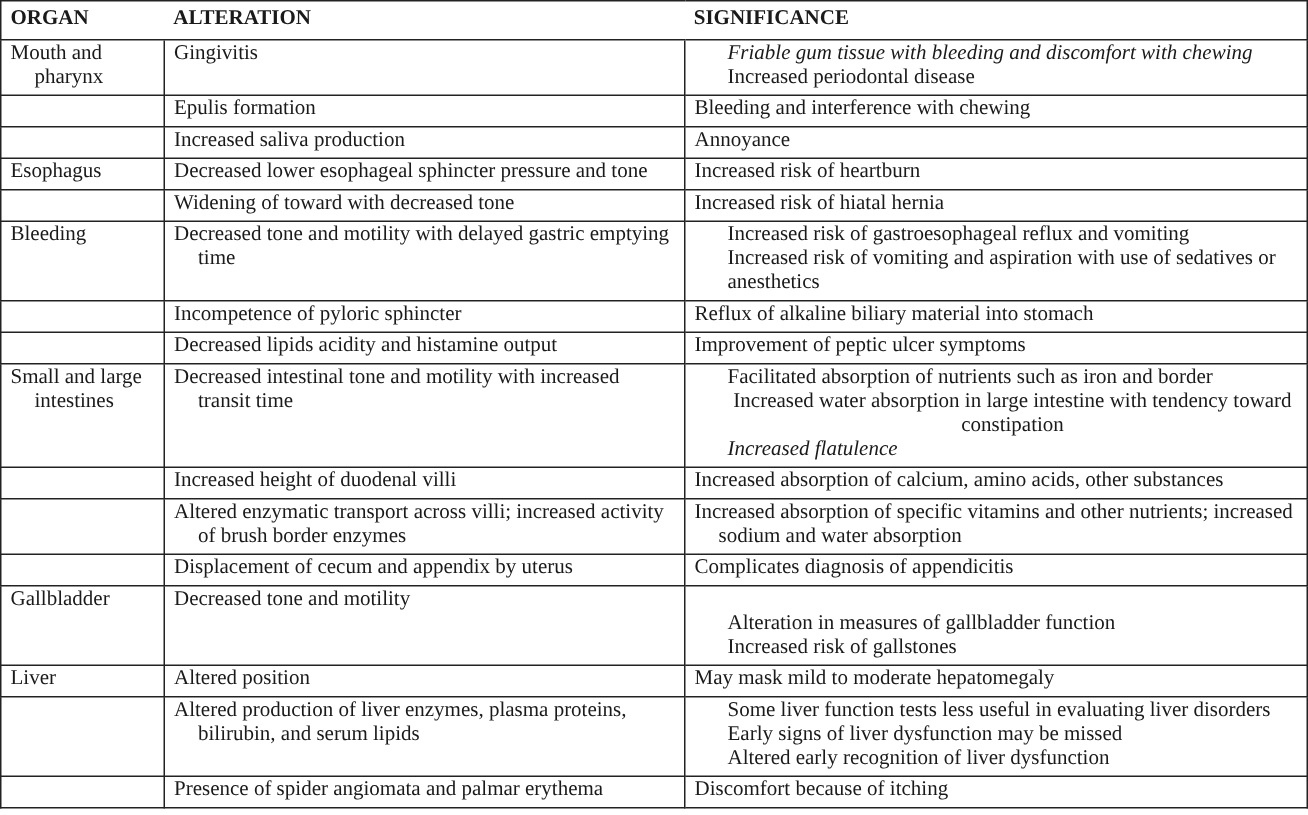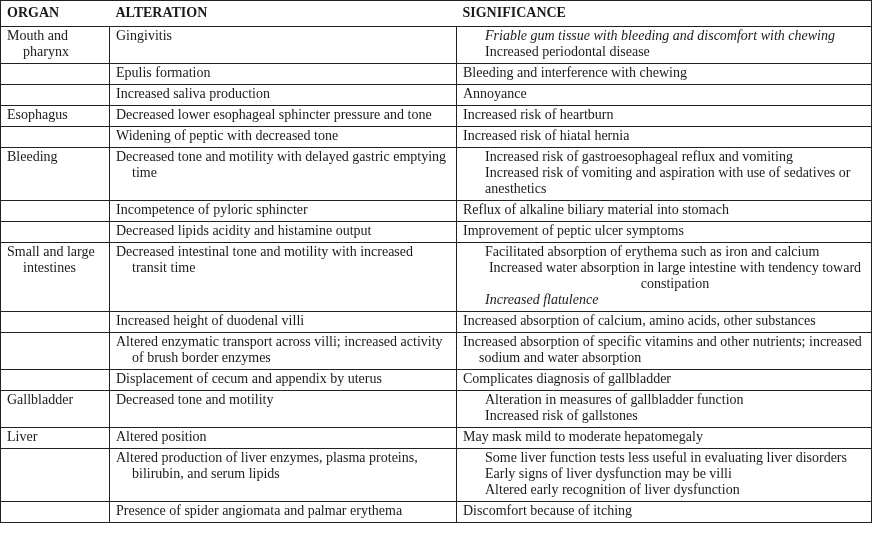--- a/index.html
+++ b/index.html
@@ -97,21 +97,21 @@
         </td>
         <td>
           <span class="hang">Increased risk of heartburn</span>
         </td>
       </tr>
       <tr>
         <td>
           <span class="organ-text"></span>
         </td>
         <td>
-          <span class="hang">Widening of peptic with decreased tone</span>
+          <span class="hang">Widening of toward with decreased tone</span>
         </td>
         <td>
           <span class="hang">Increased risk of hiatal hernia</span>
         </td>
       </tr>
       <tr>
         <td>
           <span class="organ-text">Bleeding</span>
         </td>
         <td>
@@ -145,21 +145,21 @@
         </td>
       </tr>
       <tr>
         <td>
           <span class="organ-text">Small and large intestines</span>
         </td>
         <td>
           <span class="hang">Decreased intestinal tone and motility with increased transit time</span>
         </td>
         <td>
-          <span class="sig-line" style="padding-left: 22px; text-indent: 0px;">Facilitated absorption of erythema such as iron and calcium</span>
+          <span class="sig-line" style="padding-left: 22px; text-indent: 0px;">Facilitated absorption of nutrients such as iron and border</span>
           <span class="sig-line" style="padding-left: 22px; text-indent: 0px; text-align: center;">Increased water absorption in large intestine with tendency toward constipation</span>
           <span class="sig-line" style="padding-left: 22px; text-indent: 0px; font-style: italic;">Increased flatulence</span>
         </td>
       </tr>
       <tr>
         <td>
           <span class="organ-text"></span>
         </td>
         <td>
           <span class="hang">Increased height of duodenal villi</span>
@@ -180,32 +180,32 @@
         </td>
       </tr>
       <tr>
         <td>
           <span class="organ-text"></span>
         </td>
         <td>
           <span class="hang">Displacement of cecum and appendix by uterus</span>
         </td>
         <td>
-          <span class="hang">Complicates diagnosis of gallbladder</span>
+          <span class="hang">Complicates diagnosis of appendicitis</span>
         </td>
       </tr>
       <tr>
         <td>
           <span class="organ-text">Gallbladder</span>
         </td>
         <td>
           <span class="hang">Decreased tone and motility</span>
         </td>
         <td>
-          <span class="sig-line" style="padding-left: 22px; text-indent: 0px;">Alteration in measures of gallbladder function</span>
+          <span class="sig-line" style="padding-left: 22px; text-indent: 0px; margin-top: 16px;">Alteration in measures of gallbladder function</span>
           <span class="sig-line" style="padding-left: 22px; text-indent: 0px;">Increased risk of gallstones</span>
         </td>
       </tr>
       <tr>
         <td>
           <span class="organ-text">Liver</span>
         </td>
         <td>
           <span class="hang">Altered position</span>
         </td>
@@ -215,21 +215,21 @@
       </tr>
       <tr>
         <td>
           <span class="organ-text"></span>
         </td>
         <td>
           <span class="hang">Altered production of liver enzymes, plasma proteins, bilirubin, and serum lipids</span>
         </td>
         <td>
           <span class="sig-line" style="padding-left: 22px; text-indent: 0px;">Some liver function tests less useful in evaluating liver disorders</span>
-          <span class="sig-line" style="padding-left: 22px; text-indent: 0px;">Early signs of liver dysfunction may be villi</span>
+          <span class="sig-line" style="padding-left: 22px; text-indent: 0px;">Early signs of liver dysfunction may be missed</span>
           <span class="sig-line" style="padding-left: 22px; text-indent: 0px;">Altered early recognition of liver dysfunction</span>
         </td>
       </tr>
       <tr>
         <td>
           <span class="organ-text"></span>
         </td>
         <td>
           <span class="hang">Presence of spider angiomata and palmar erythema</span>
         </td>

